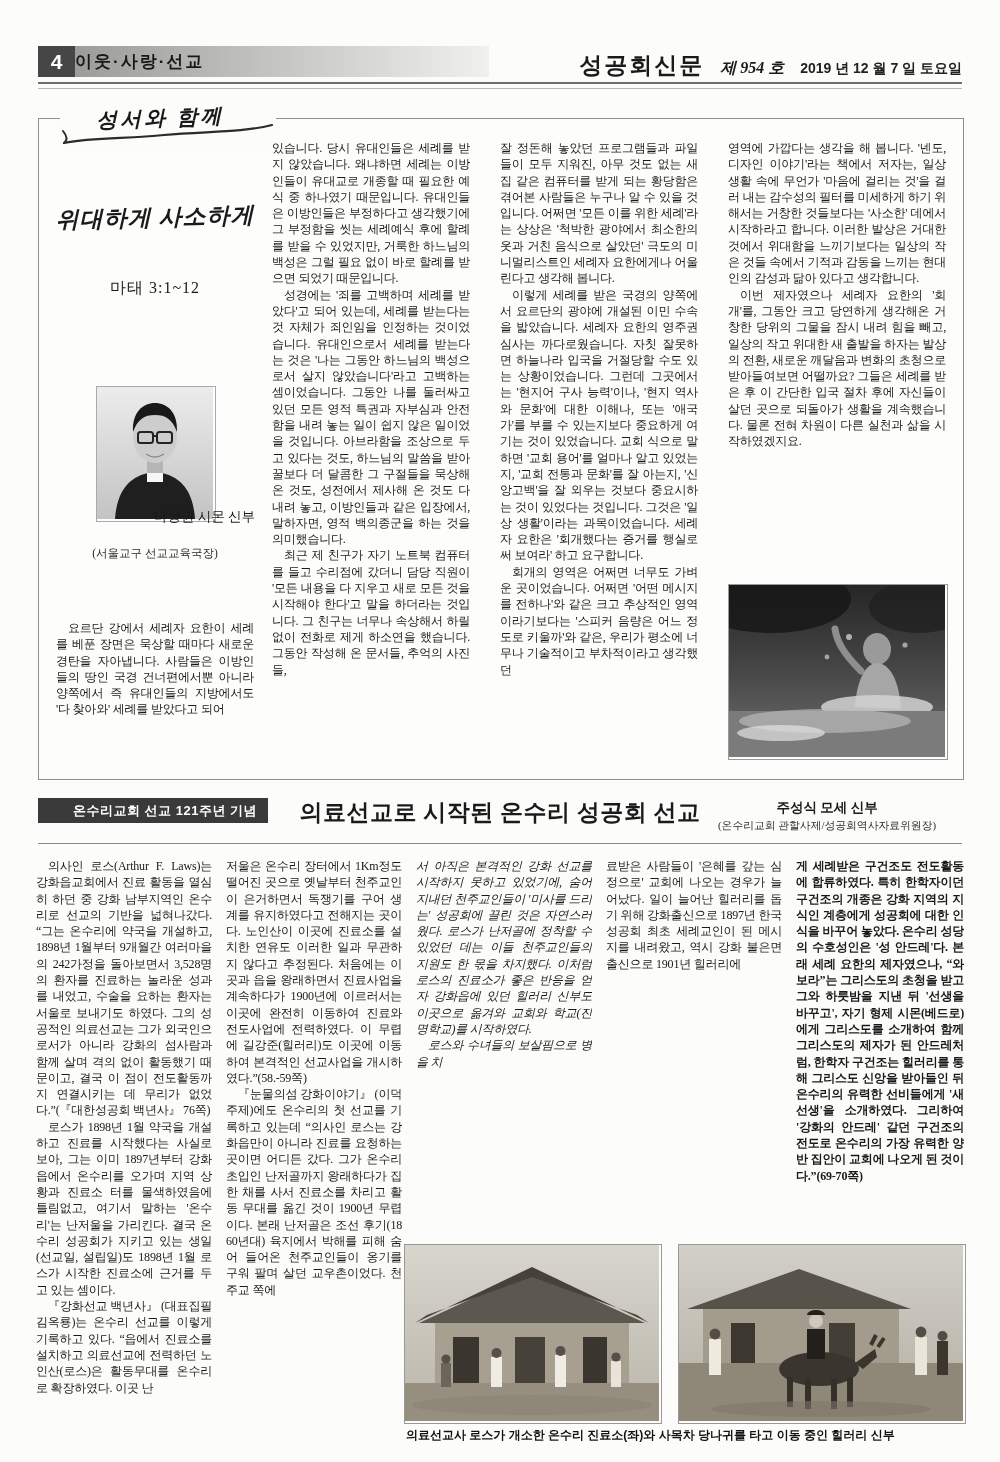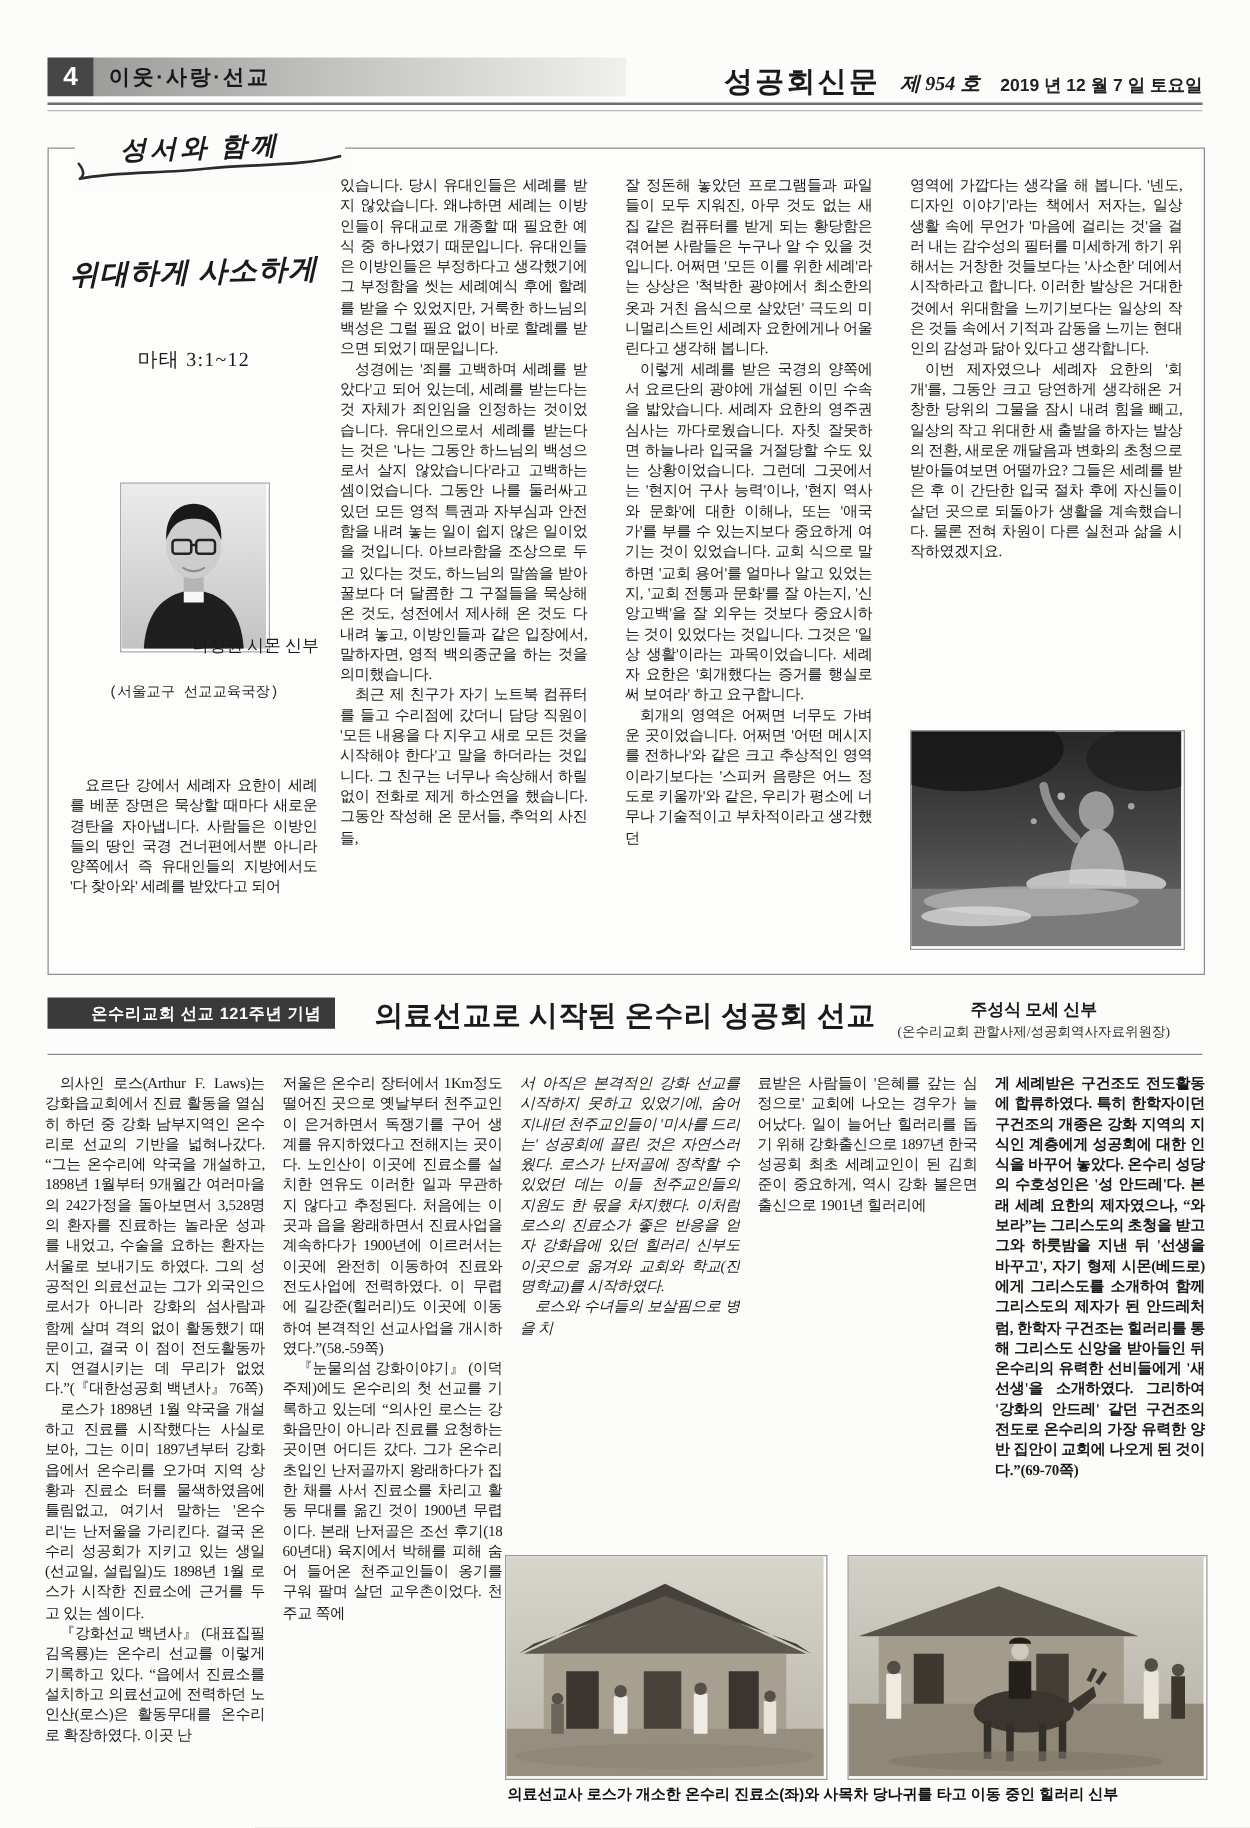--- a/index.html
+++ b/index.html
@@ -13,21 +13,21 @@
 
   
   .page-num{
     left:38px;top:46px;width:37px;height:31px;background:#464646;color:#fff;
     display:flex;align-items:center;justify-content:center;
     font:bold 21px "Liberation Sans",sans-serif;
   }
   .section-bar{
     left:75px;top:46px;width:414px;height:31px;
     background:linear-gradient(to right,#9c9c9a,#f0f0ee);
-    display:flex;align-items:center;padding-left:12px;
+    display:flex;align-items:center;
     font:bold 17px "Liberation Sans",sans-serif;color:#181818;letter-spacing:2px;
   }
   .mast{
     left:500px;top:42px;width:462px;height:35px;
     display:flex;justify-content:flex-end;align-items:flex-end;gap:16px;
   }
   .paper-name{font-weight:bold;font-size:23px;letter-spacing:2px;line-height:1;}
   .issue-no{font-weight:bold;font-style:italic;font-size:16px;line-height:1.15;}
   .pub-date{font:bold 14px "Liberation Sans",sans-serif;line-height:1.25;color:#222;}
   .header-rule{left:38px;top:82px;width:924px;height:4px;
@@ -36,21 +36,21 @@
   
   .top-box{left:38px;top:118px;width:924px;height:660px;border:1px solid #8f8f8f;background:#fdfdfb;}
   .top-kicker{left:60px;top:102px;width:216px;height:46px;background:#fcfcfa;}
   .kicker-text{position:absolute;left:36px;top:2px;font-weight:bold;font-style:italic;
     font-size:21px;letter-spacing:3px;transform:rotate(-2deg);white-space:nowrap;}
   .top-title{left:55px;top:202px;width:200px;text-align:center;
     font-weight:bold;font-style:italic;font-size:23px;letter-spacing:1px;transform:rotate(-1.5deg);}
   .scripture{left:55px;top:278px;width:200px;text-align:center;font-size:16px;letter-spacing:1px;}
   .priest-photo{left:96px;top:386px;width:118px;height:134px;border:1px solid #aaa;overflow:hidden;}
   .author-name{left:55px;top:508px;width:200px;text-align:right;font-size:13.5px;}
-  .author-affil{left:55px;top:546px;width:200px;text-align:center;font-size:11.5px;color:#2a2a2a;font-family:Liberation Mono, monospace;}
+  .author-affil{left:55px;top:546px;width:200px;text-align:center;font-size:11.5px;color:#2a2a2a;}
 
   .body-text{font-size:12px;line-height:16.3px;text-align:justify;word-break:break-all;
     letter-spacing:-0.2px;color:#191919;overflow:hidden;}
   .body-text p{margin:0;text-indent:1em;}
   .body-text p:first-child{text-indent:0;}
   .body-text.indent-first p:first-child{text-indent:1em;}
 
   .top-intro{left:56px;top:620px;width:198px;height:146px;}
   .top-col-1{left:272px;top:140px;width:198px;height:622px;}
   .top-col-2{left:500px;top:140px;width:198px;height:622px;}
@@ -193,21 +193,21 @@
     </div>
   <div class="abs body-text b-col-2">
       <p>저울은 온수리 장터에서 1Km정도 떨어진 곳으로 옛날부터 천주교인이 은거하면서 독쟁기를 구어 생계를 유지하였다고 전해지는 곳이다. 노인산이 이곳에 진료소를 설치한 연유도 이러한 일과 무관하지 않다고 추정된다. 처음에는 이곳과 읍을 왕래하면서 진료사업을 계속하다가 1900년에 이르러서는 이곳에 완전히 이동하여 진료와 전도사업에 전력하였다. 이 무렵에 길강준(힐러리)도 이곳에 이동하여 본격적인 선교사업을 개시하였다.”(58.-59쪽)</p>
       <p>『눈물의섬 강화이야기』 (이덕주제)에도 온수리의 첫 선교를 기록하고 있는데 “의사인 로스는 강화읍만이 아니라 진료를 요청하는 곳이면 어디든 갔다. 그가 온수리 초입인 난저골까지 왕래하다가 집 한 채를 사서 진료소를 차리고 활동 무대를 옮긴 것이 1900년 무렵이다. 본래 난저골은 조선 후기(1860년대) 육지에서 박해를 피해 숨어 들어온 천주교인들이 옹기를 구워 팔며 살던 교우촌이었다. 천주교 쪽에</p>
     </div>
   <div class="abs body-text b-col-3">
       <p>서 아직은 본격적인 강화 선교를 시작하지 못하고 있었기에, 숨어 지내던 천주교인들이 '미사를 드리는' 성공회에 끌린 것은 자연스러웠다. 로스가 난저골에 정착할 수 있었던 데는 이들 천주교인들의 지원도 한 몫을 차지했다. 이처럼 로스의 진료소가 좋은 반응을 얻자 강화읍에 있던 힐러리 신부도 이곳으로 옮겨와 교회와 학교(진명학교)를 시작하였다.</p>
       <p>로스와 수녀들의 보살핌으로 병을 치</p>
     </div>
   <div class="abs body-text b-col-4">
-      <p>료받은 사람들이 '은혜를 갚는 심정으로' 교회에 나오는 경우가 늘어났다. 일이 늘어난 힐러리를 돕기 위해 강화출신으로 1897년 한국 성공회 최초 세례교인이 된 김희준이 중요하게, 역시 강화 불은면 출신으로 1901년 힐러리에</p>
+      <p>료받은 사람들이 '은혜를 갚는 심정으로' 교회에 나오는 경우가 늘어났다. 일이 늘어난 힐러리를 돕기 위해 강화출신으로 1897년 한국 성공회 최초 세례교인이 된 메시지를 내려왔고, 역시 강화 불은면 출신으로 1901년 힐러리에</p>
     </div>
   <div class="abs body-text b-col-5">
       <p>게 세례받은 구건조도 전도활동에 합류하였다. 특히 한학자이던 구건조의 개종은 강화 지역의 지식인 계층에게 성공회에 대한 인식을 바꾸어 놓았다. 온수리 성당의 수호성인은 '성 안드레'다. 본래 세례 요한의 제자였으나, “와 보라”는 그리스도의 초청을 받고 그와 하룻밤을 지낸 뒤 '선생을 바꾸고', 자기 형제 시몬(베드로)에게 그리스도를 소개하여 함께 그리스도의 제자가 된 안드레처럼, 한학자 구건조는 힐러리를 통해 그리스도 신앙을 받아들인 뒤 온수리의 유력한 선비들에게 '새 선생'을 소개하였다. 그리하여 '강화의 안드레' 같던 구건조의 전도로 온수리의 가장 유력한 양반 집안이 교회에 나오게 된 것이다.”(69-70쪽)</p>
     </div>
 
   <div class="abs photo-left">
     <svg width="254" height="176" viewBox="0 0 254 176" preserveAspectRatio="none">
       <defs>
         <linearGradient id="h1" x1="0" y1="0" x2="0" y2="1">
           <stop offset="0" stop-color="#d8d5cd"></stop>

